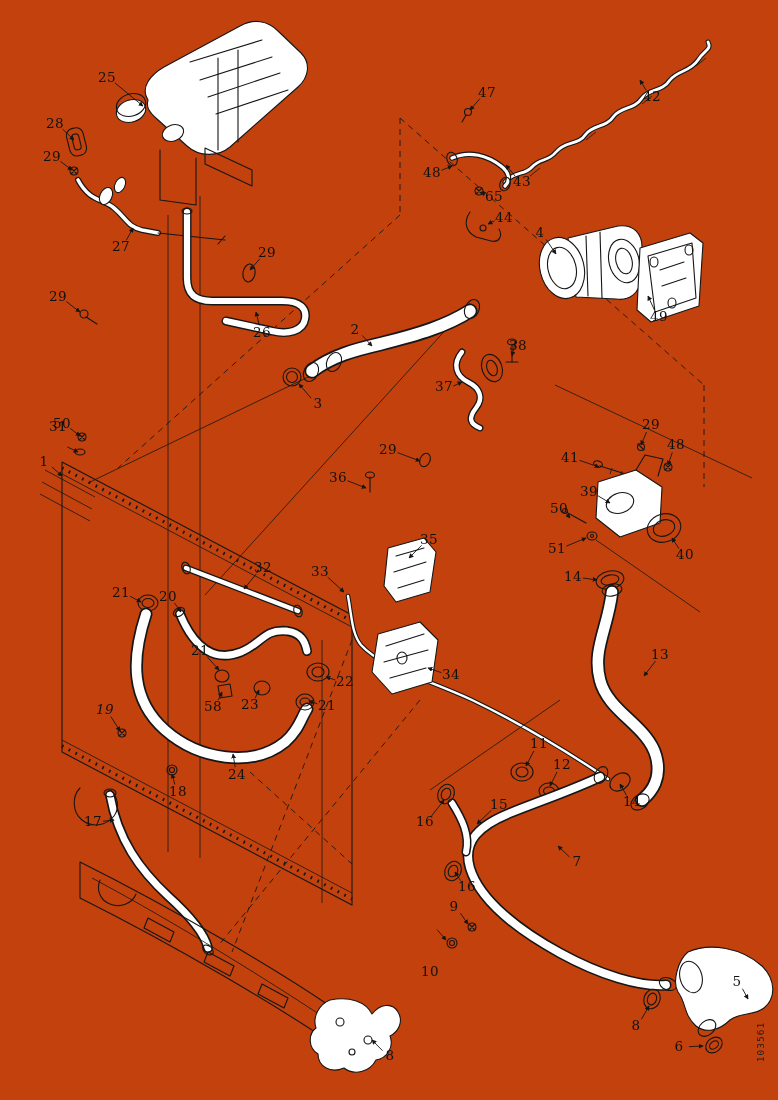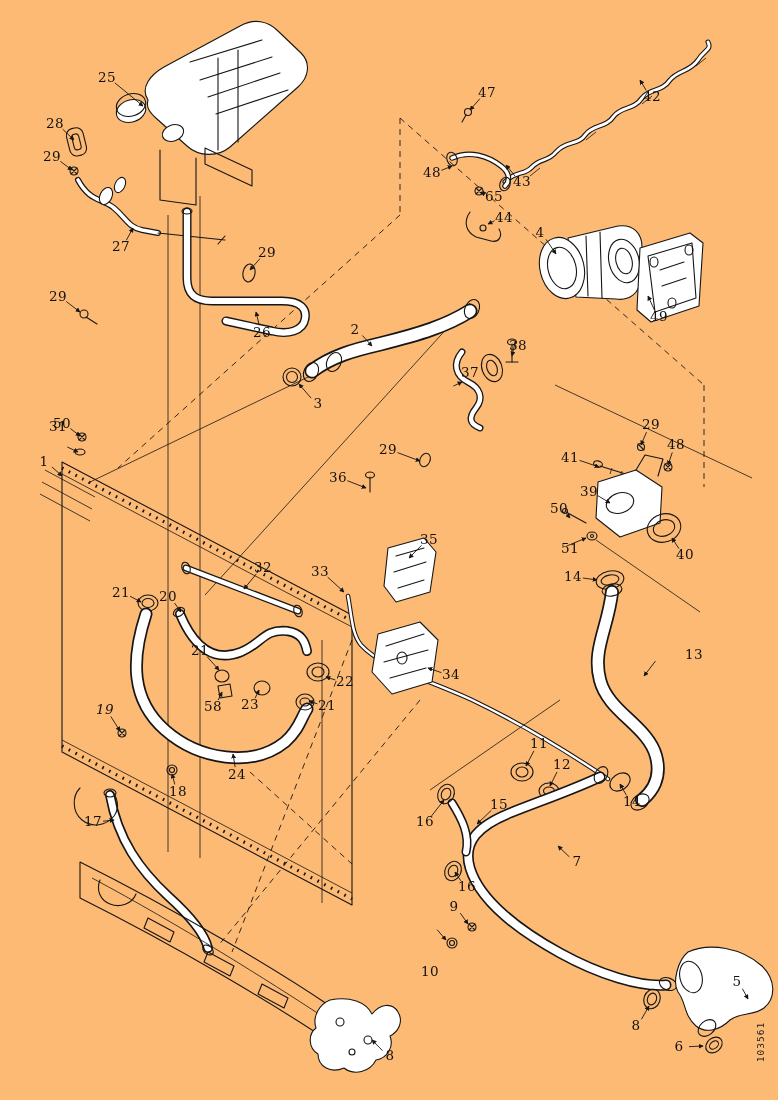--- a/index.html
+++ b/index.html
@@ -1,18 +1,18 @@
 <!DOCTYPE html>
 <html><head>
 <meta charset="utf-8">
 <style>
   html,body{margin:0;padding:0;background:#e8e8e8;}
   .stage{
     position:relative;width:778px;height:1100px;margin:0 auto;
-    background:#fdba74;overflow:hidden;
+    background:#c2410c;overflow:hidden;
     font-family:"DejaVu Serif","Liberation Serif",serif;
   }
   .stage svg{position:absolute;left:0;top:0;}
   .ink{stroke:#161616;fill:none;stroke-width:1.1;stroke-linecap:round;stroke-linejoin:round;}
   .ink-thin{stroke:#161616;fill:none;stroke-width:0.8;}
   .ink-fill{stroke:#161616;fill:#ffffff;stroke-width:1.1;stroke-linejoin:round;}
   .dash{stroke:#161616;fill:none;stroke-width:0.9;stroke-dasharray:6 5;}
   .hatch{stroke:#161616;fill:none;stroke-width:3.2;stroke-dasharray:1.6 6;}
   .tube-o{stroke:#161616;fill:none;stroke-linecap:round;stroke-linejoin:round;}
   .tube-i{stroke:#ffffff;fill:none;stroke-linecap:round;stroke-linejoin:round;}
@@ -365,40 +365,40 @@
       <div class="callout" style="left: 318px; top: 404px;">3</div>
       <div class="callout" style="left: 487px; top: 93px;">47</div>
       <div class="callout" style="left: 652px; top: 97px;">42</div>
       <div class="callout" style="left: 432px; top: 173px;">48</div>
       <div class="callout" style="left: 522px; top: 182px;">43</div>
       <div class="callout" style="left: 494px; top: 197px;">65</div>
       <div class="callout" style="left: 504px; top: 218px;">44</div>
       <div class="callout" style="left: 540px; top: 233px;">4</div>
       <div class="callout" style="left: 659px; top: 317px;">49</div>
       <div class="callout" style="left: 518px; top: 346px;">38</div>
-      <div class="callout" style="left: 444px; top: 373px; margin-left: 26px;">37</div>
+      <div class="callout" style="left: 444px; top: 387px;">37</div>
       <div class="callout" style="left: 62px; top: 424px;">50</div>
       <div class="callout" style="left: 58px; top: 427px;">31</div>
       <div class="callout" style="left: 44px; top: 462px;">1</div>
       <div class="callout" style="left: 388px; top: 450px;">29</div>
       <div class="callout" style="left: 338px; top: 478px;">36</div>
       <div class="callout" style="left: 570px; top: 458px;">41</div>
       <div class="callout" style="left: 651px; top: 425px;">29</div>
       <div class="callout" style="left: 676px; top: 445px;">48</div>
       <div class="callout" style="left: 589px; top: 492px;">39</div>
       <div class="callout" style="left: 559px; top: 509px;">50</div>
-      <div class="callout" style="left: 570px; top: 549px;">51</div>
+      <div class="callout" style="left: 557px; top: 549px;">51</div>
       <div class="callout" style="left: 685px; top: 555px;">40</div>
       <div class="callout" style="left: 573px; top: 577px;">14</div>
       <div class="callout" style="left: 429px; top: 540px;">35</div>
       <div class="callout" style="left: 263px; top: 568px;">32</div>
       <div class="callout" style="left: 320px; top: 572px;">33</div>
       <div class="callout" style="left: 121px; top: 593px;">21</div>
       <div class="callout" style="left: 168px; top: 597px;">20</div>
-      <div class="callout" style="left: 694px; top: 655px;">13</div>
+      <div class="callout" style="left: 660px; top: 655px;">13</div>
       <div class="callout" style="left: 451px; top: 675px;">34</div>
       <div class="callout" style="left: 200px; top: 651px;">21</div>
       <div class="callout" style="left: 213px; top: 707px;">58</div>
       <div class="callout" style="left: 250px; top: 705px;">23</div>
       <div class="callout" style="left: 345px; top: 682px;">22</div>
       <div class="callout" style="left: 327px; top: 706px;">21</div>
       <div class="callout" style="left: 105px; top: 710px; font-style: italic;">19</div>
       <div class="callout" style="left: 178px; top: 792px;">18</div>
       <div class="callout" style="left: 237px; top: 775px;">24</div>
       <div class="callout" style="left: 93px; top: 822px;">17</div>

